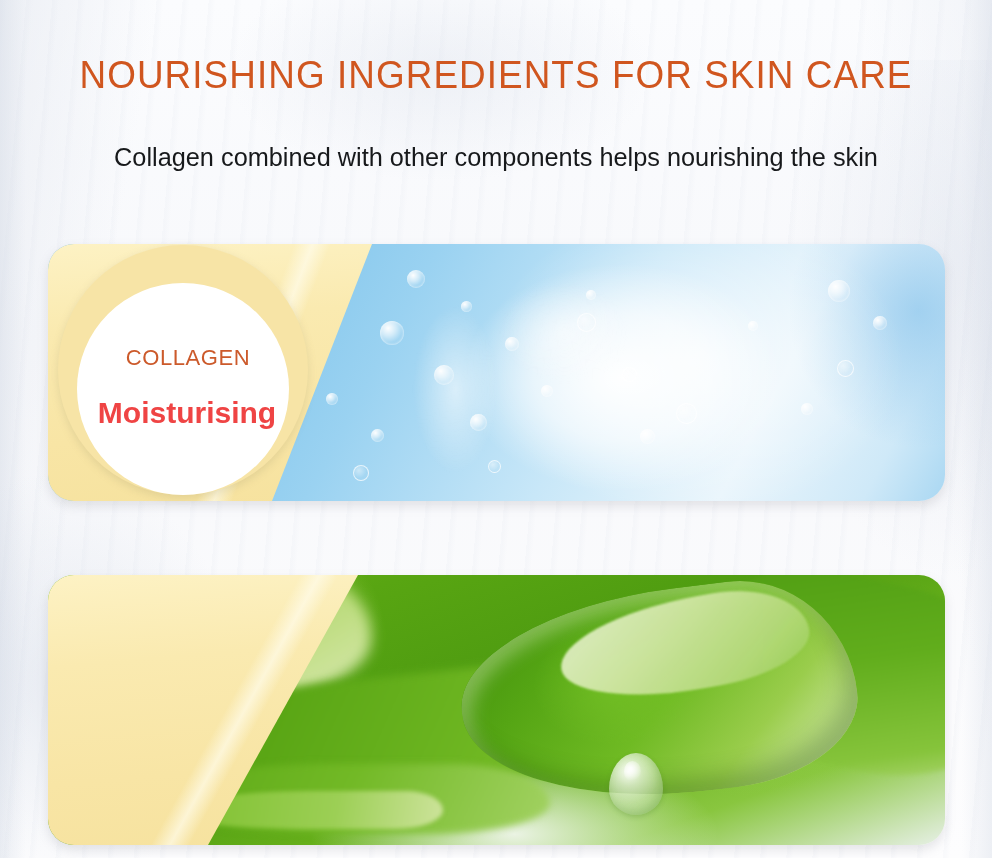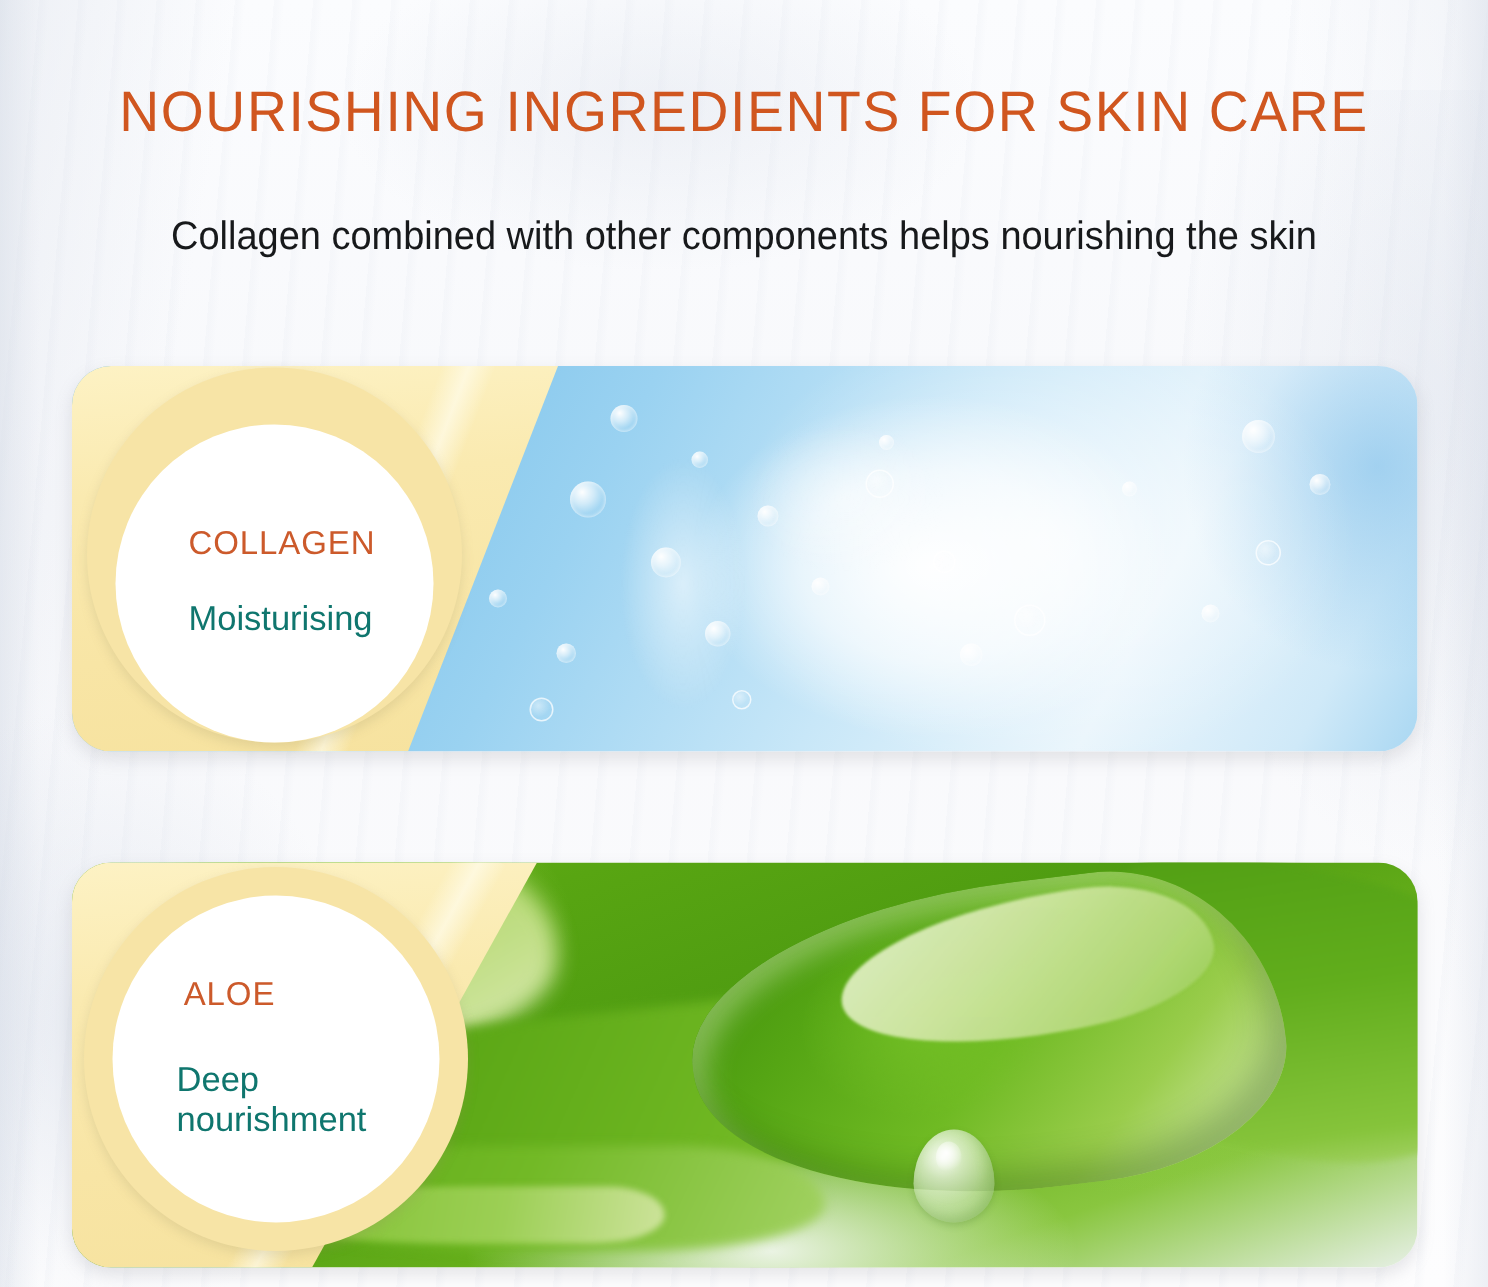--- a/index.html
+++ b/index.html
@@ -293,23 +293,23 @@
   #badge-aloe .badge-inner { width: 218px; height: 218px; }
 
   .badge-title {
     font-size: 22px;
     letter-spacing: 0.6px;
     color: #cc5a2b;
     font-weight: 400;
     line-height: 1;
   }
   .badge-desc {
-    font-size: 23px;
-    color: #0f766e;
-    font-weight: 400;
+    font-size: 30px;
+    color: #ef4444;
+    font-weight: 700;
     line-height: 1.18;
   }
   #badge-collagen .badge-title { margin-bottom: 26px; margin-left: 10px; }
   #badge-collagen .badge-desc  { margin-left: 8px; }
   #badge-aloe .badge-title { margin-bottom: 32px; margin-right: 62px; }
   #badge-aloe .badge-desc  { margin-right: 6px; white-space: pre-line; text-align: left; }
 </style>
 </head>
 <body>
 
@@ -379,21 +379,14 @@
       <div class="leaf" id="leaf-gel-face"></div>
       <div id="aloe-sprout"></div>
       <div id="water-droplet"></div>
       <div id="droplet-highlight"></div>
     </div>
 
     <div class="cream-panel" id="cream-aloe"></div>
     <div class="cream-sheen" id="sheen-aloe"></div>
   </div>
 
-  <div class="badge" id="badge-aloe">
-    <div class="badge-inner">
-      <div class="badge-title">ALOE</div>
-      <div class="badge-desc">Deep
-nourishment</div>
-    </div>
-  </div>
 
 </div>
 
 </body></html>

